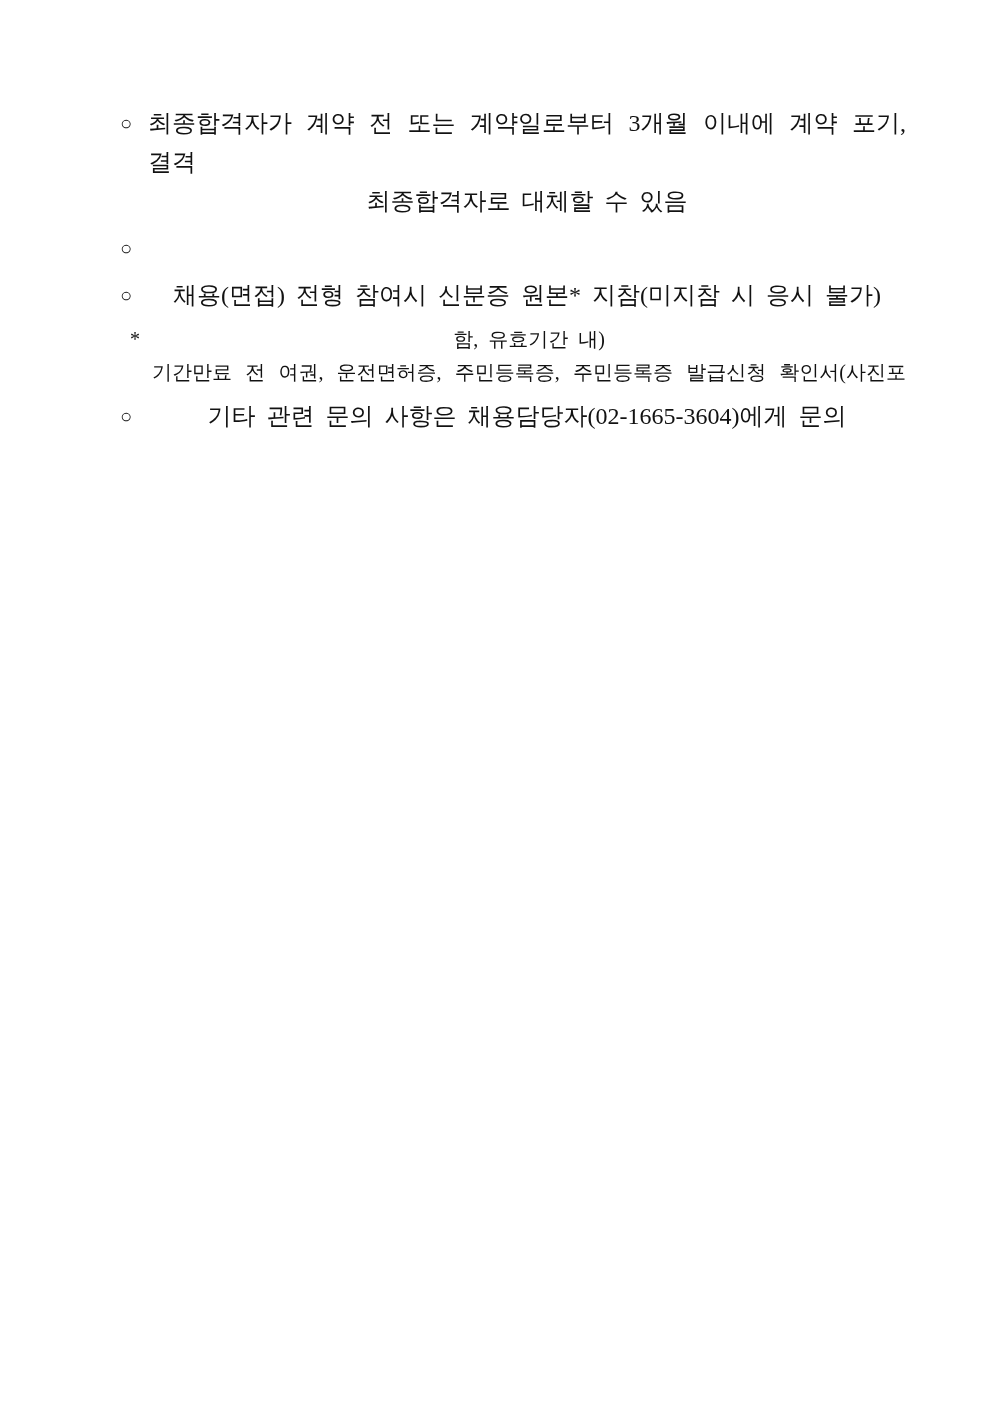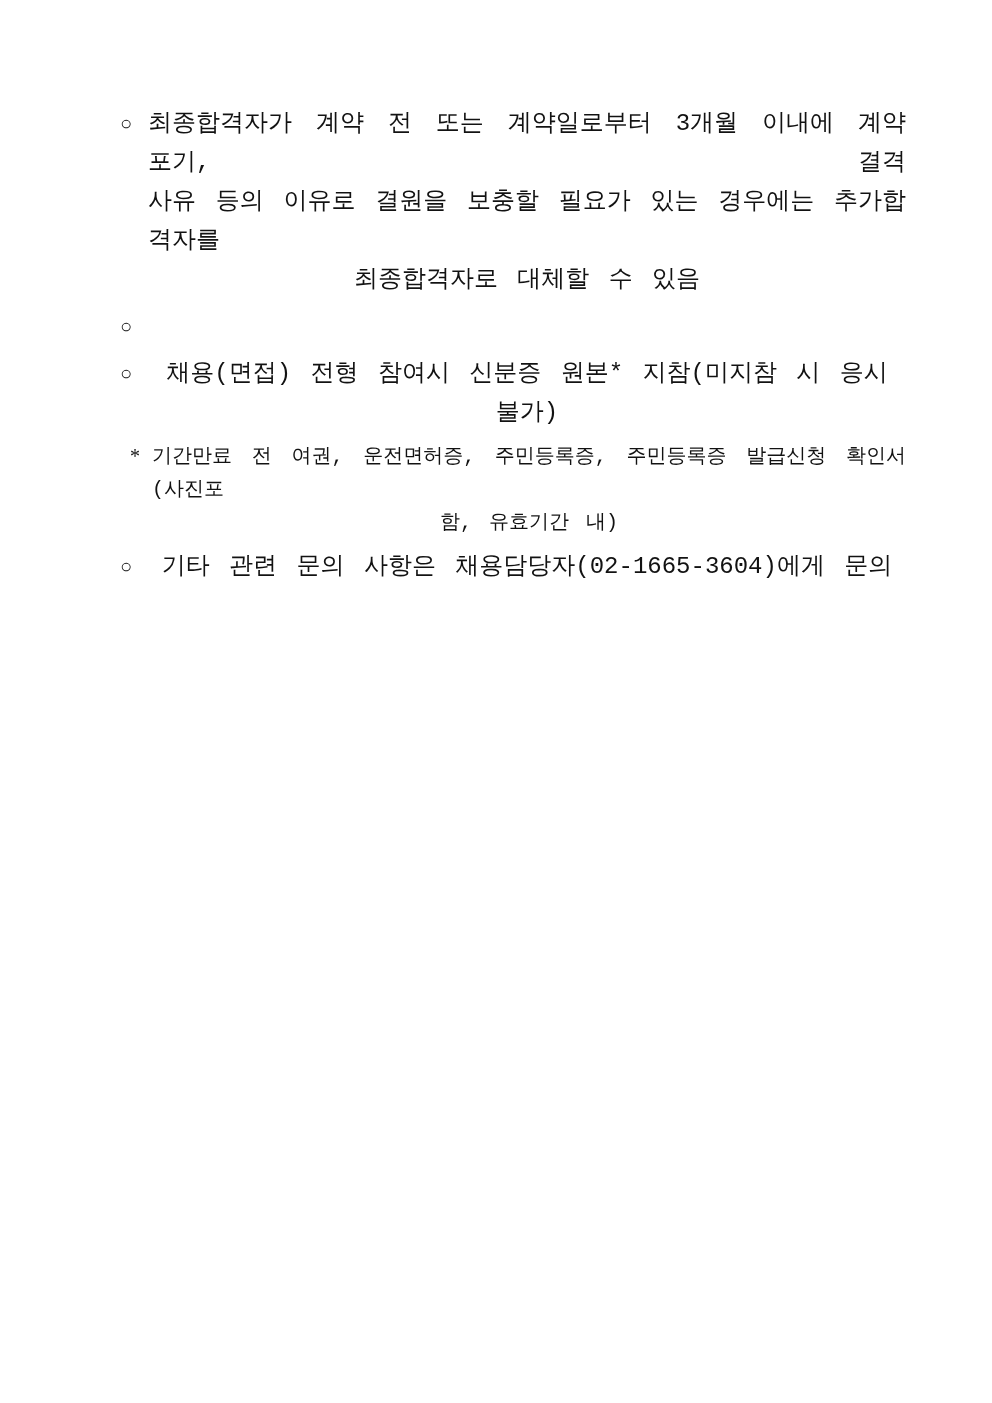--- a/index.html
+++ b/index.html
@@ -50,61 +50,59 @@
   }
   .item.note > .marker {
     flex: 0 0 22px;
     width: 22px;
     font-size: 20px;
     line-height: 33px;
   }
   .lines {
     flex: 1 1 auto;
     min-width: 0;
-    font-family: Liberation Mono, monospace;
   }
   .line {
     white-space: normal;
     word-spacing: 5px;
     text-align: center;
   }
   .line.fill {
     text-align: justify;
     text-align-last: justify;
   }
 </style>
 </head>
 <body>
 
 <div class="page">
   <div class="doc-items">
       <div class="item bullet">
         <span class="marker">○</span>
         <div class="lines">
           <div class="line fill">최종합격자가 계약 전 또는 계약일로부터 3개월 이내에 계약 포기, 결격</div>
-          <div class="line fill">사유 등의 이유로 결원을 보충할 필요가 있는 경우에는 추가합격자를</div>
           <div class="line">최종합격자로 대체할 수 있음</div>
         </div>
       </div>
       <div class="item bullet">
         <span class="marker">○</span>
         <div class="lines">
         </div>
       </div>
       <div class="item bullet">
         <span class="marker">○</span>
         <div class="lines">
           <div class="line">채용(면접) 전형 참여시 신분증 원본* 지참(미지참 시 응시 불가)</div>
         </div>
       </div>
       <div class="item note">
         <span class="marker">*</span>
         <div class="lines">
+          <div class="line">함, 유효기간 내)</div>
           <div class="line fill">기간만료 전 여권, 운전면허증, 주민등록증, 주민등록증 발급신청 확인서(사진포</div>
-          <div class="line">함, 유효기간 내)</div>
         </div>
       </div>
       <div class="item bullet">
         <span class="marker">○</span>
         <div class="lines">
           <div class="line">기타 관련 문의 사항은 채용담당자(02-1665-3604)에게 문의</div>
         </div>
       </div>
     </div>
 </div>

